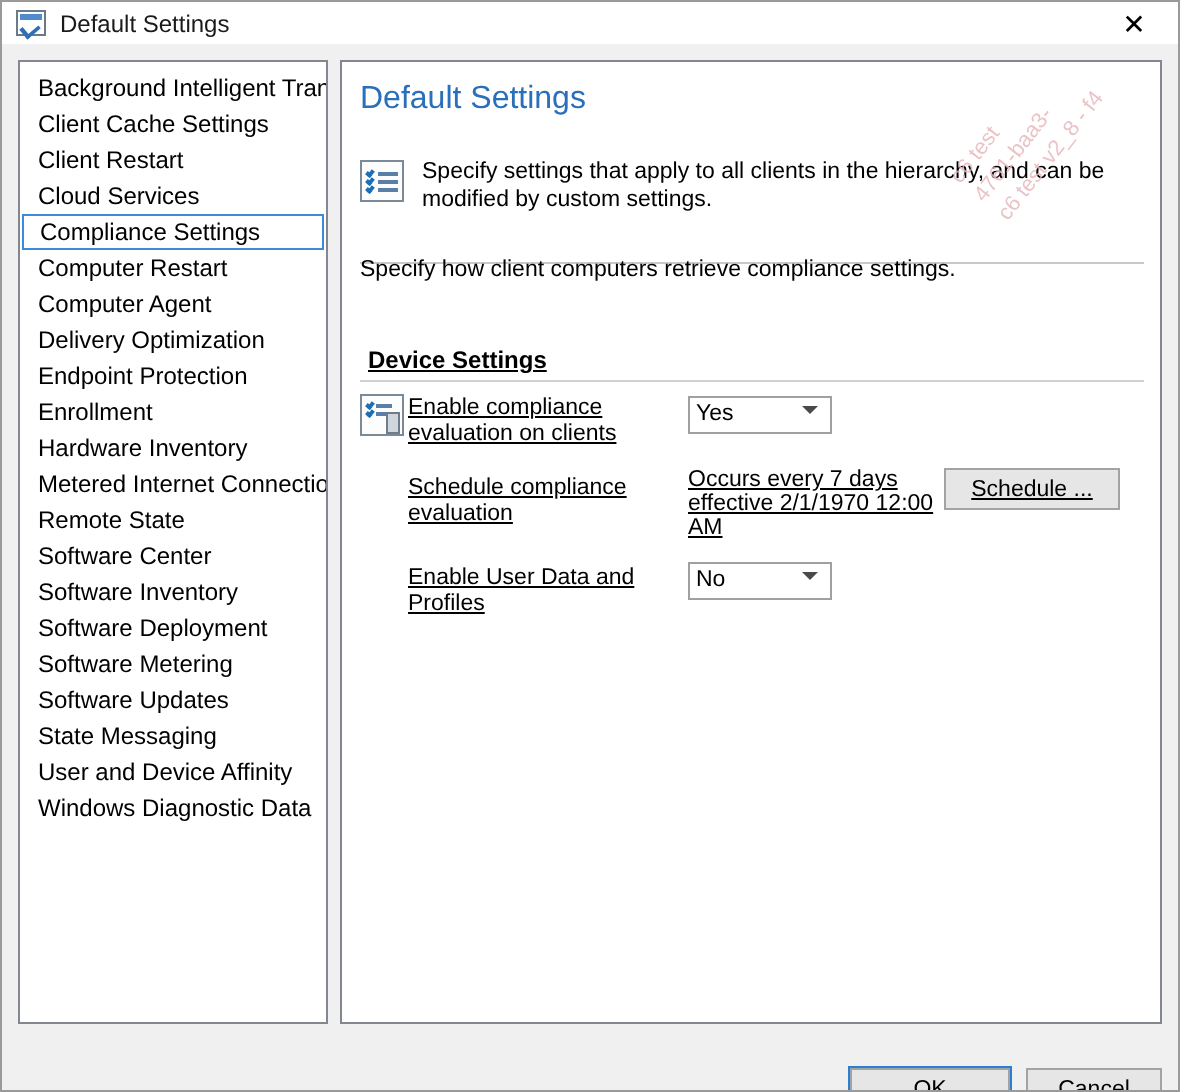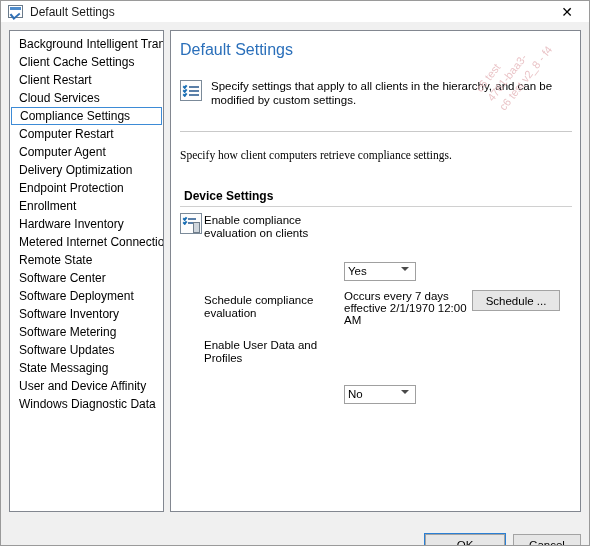--- a/index.html
+++ b/index.html
@@ -135,27 +135,28 @@
   #pane-desc-text {
     font-size: 11.5px; color: #000; line-height: 14px;
     padding-top: 5px;
   }
   #pane-divider {
     position: absolute; left: 9px; top: 100px;
     width: 392px; height: 1px;
     background: #c9c9c9;
   }
   #pane-subdesc {
-    position: absolute; left: 9px; top: 118px;
-    font-size: 11.5px; color: #000; font-family: Liberation Serif, serif;
+    position: absolute; left: 9px; top: 98px;
+    font-size: 11.5px; color: #000;
   }
   
   #device-group {
-    position: absolute; left: 9px; top: 156px;
+    position: absolute; left: 9px; top: 140px;
     width: 392px;
+    text-decoration: underline;
   }
   #group-header {
     font-size: 12px; font-weight: bold; color: #000;
     padding: 2px 0 3px 4px;
     border-bottom: 1px solid #d0d0d0;
   }
   .setting-row {
     position: relative;
     display: flex; align-items: flex-start;
     margin-top: 6px;
@@ -201,21 +202,21 @@
     width: 72px; height: 19px;
     font-family: "Liberation Sans", sans-serif;
     font-size: 11.5px;
     border: 1px solid #a0a0a0;
     background: #ffffff;
     color: #000;
     padding-left: 3px;
     -webkit-appearance: none;
     appearance: none;
   }
-  .combo-wrap { position: relative; width: 72px; height: 19px; margin-top: 48px; }
+  .combo-wrap { position: relative; width: 72px; height: 19px; }
   .combo-arrow {
     position: absolute; right: 7px; top: 6px;
     width: 0; height: 0;
     border-left: 4px solid transparent;
     border-right: 4px solid transparent;
     border-top: 4px solid #4a4a4a;
     pointer-events: none;
   }
   .value-text {
     font-size: 11.5px; color: #000; line-height: 12px;
@@ -287,22 +288,22 @@
       <div class="cat-item selected">Compliance Settings</div>
       <div class="cat-item">Computer Restart</div>
       <div class="cat-item">Computer Agent</div>
       <div class="cat-item">Delivery Optimization</div>
       <div class="cat-item">Endpoint Protection</div>
       <div class="cat-item">Enrollment</div>
       <div class="cat-item">Hardware Inventory</div>
       <div class="cat-item">Metered Internet Connections</div>
       <div class="cat-item">Remote State</div>
       <div class="cat-item">Software Center</div>
+      <div class="cat-item">Software Inventory</div>
       <div class="cat-item">Software Deployment</div>
-      <div class="cat-item">Software Inventory</div>
       <div class="cat-item">Software Metering</div>
       <div class="cat-item">Software Updates</div>
       <div class="cat-item">State Messaging</div>
       <div class="cat-item">User and Device Affinity</div>
       <div class="cat-item">Windows Diagnostic Data</div>
     </div>
 
     <div id="detail-pane">
 
       <div id="pane-title">Default Settings</div>

